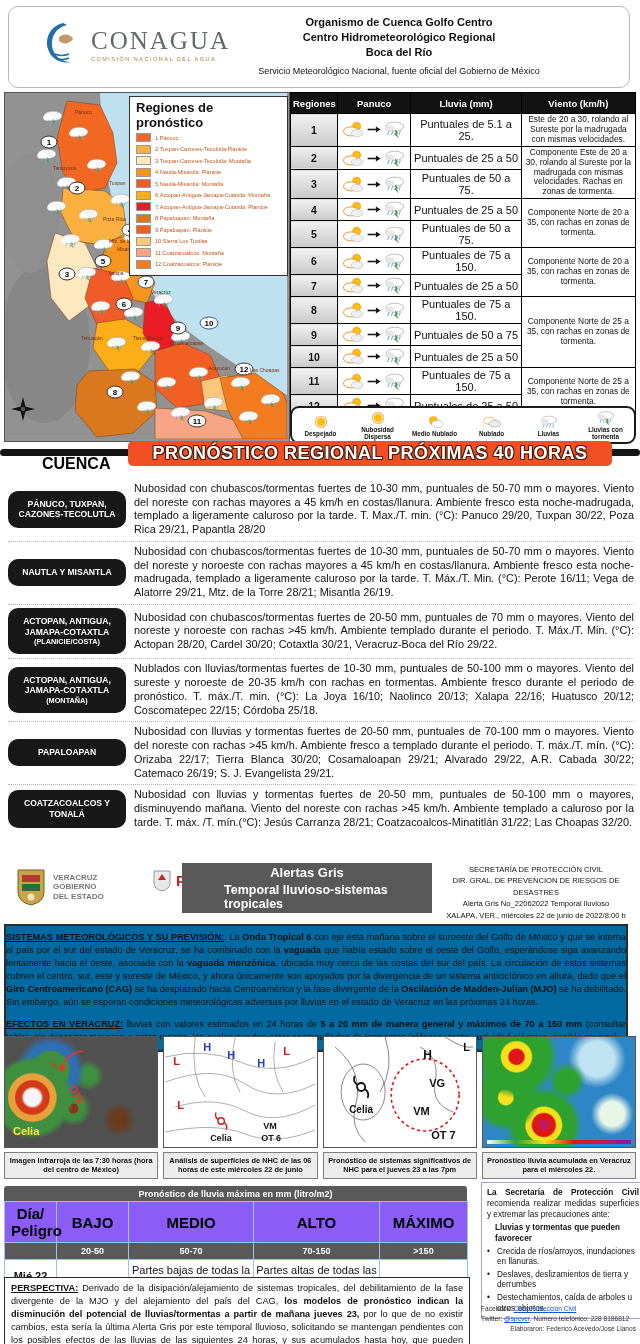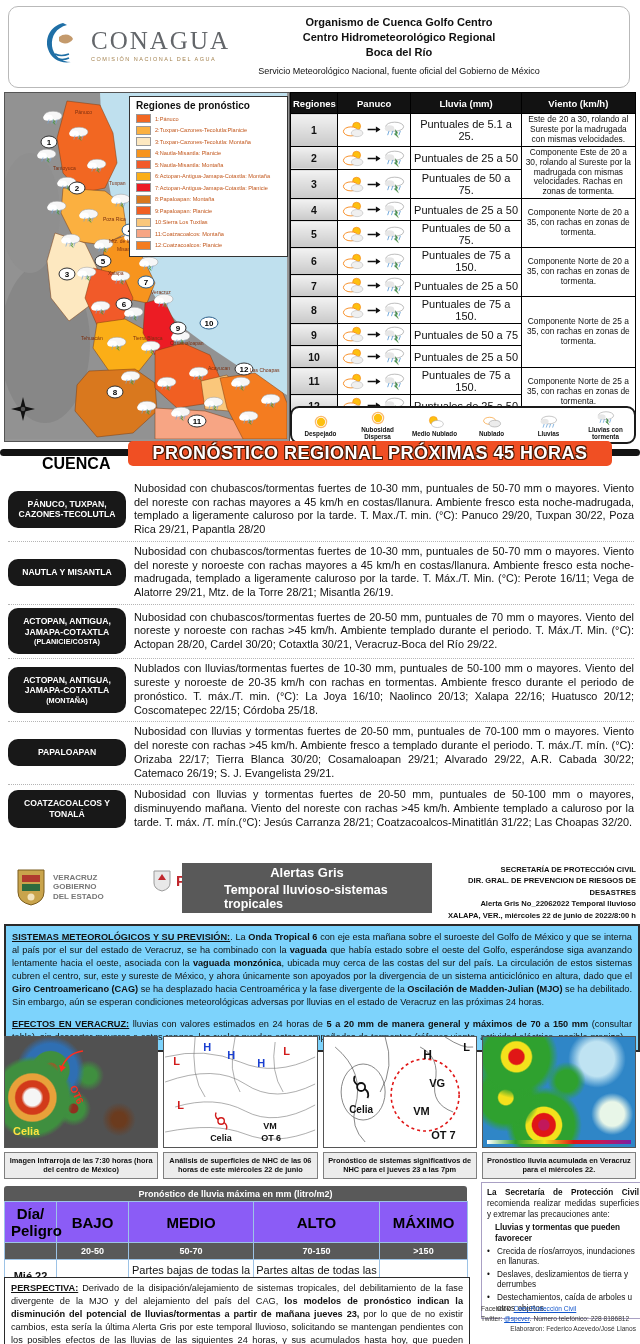--- a/index.html
+++ b/index.html
@@ -12,21 +12,21 @@
   #conagua-text{margin-left:6px;}
   #conagua-name{font-size:25px;letter-spacing:2px;color:#63666a;font-weight:500;font-family:"Liberation Serif",serif;}
   #conagua-sub{font-size:5.5px;letter-spacing:1.5px;color:#a3814e;margin-top:1px;}
   #header-center{position:absolute;left:220px;top:8px;width:340px;text-align:center;}
   .hc-b{font-weight:bold;font-size:11px;line-height:1.35;}
   .hc-s{font-size:9px;margin-top:6px;}
   
   #map-panel{position:absolute;left:4px;top:92px;width:284px;height:348px;border:1px solid #555;background:#969696;}
   #map-svg{position:absolute;left:0;top:0;}
   #map-legend{position:absolute;right:1px;top:3px;width:147px;background:#fff;border:1px solid #333;padding:3px 4px 4px 6px;}
-  #map-legend-title{font-weight:bold;font-size:10px;margin-bottom:3px;}
+  #map-legend-title{font-weight:bold;font-size:13px;margin-bottom:3px;}
   .lg-row{display:flex;align-items:center;margin:2.5px 0;}
   .lg-sw{width:13px;height:7px;margin-right:4px;flex:none;border:0.5px solid #999;}
   .lg-lb{font-size:5.6px;color:#c2571c;white-space:nowrap;}
   
   #table-panel{position:absolute;left:290px;top:92px;width:346px;}
   table.ftable{border-collapse:collapse;width:346px;table-layout:fixed;}
   .ftable th,.ftable td{border:1px solid #000;text-align:center;vertical-align:middle;padding:1px 2px;}
   .ftable th{background:#121212;color:#fff;font-size:9.5px;font-weight:bold;height:18px;}
   .col-reg{width:46px;}.col-sky{width:72px;}.col-rain{width:108px;}.col-wind{width:112px;}
   td.reg{background:linear-gradient(#f2f2f2,#c9c9c9);font-weight:bold;font-size:10.5px;}
@@ -53,23 +53,23 @@
   
   #alert-bar{position:absolute;left:4px;top:861px;width:632px;height:60px;}
   #gov-logo{position:absolute;left:10px;top:6px;display:flex;align-items:center;}
   #gov-text{margin-left:5px;font-size:8px;font-weight:bold;color:#777;line-height:1.15;}
   #pc-logo{position:absolute;left:148px;top:8px;display:flex;align-items:center;}
   #pc-abbr{font-size:15px;font-weight:bold;color:#c0272d;margin-left:4px;}
   #pc-sub{font-size:4.8px;color:#888;margin-left:3px;line-height:1.3;}
   #alert-title{position:absolute;left:178px;top:2px;width:250px;height:50px;background:#595959;color:#fff;display:flex;flex-direction:column;align-items:center;justify-content:center;}
   #alert-title .t1{font-weight:bold;font-size:13px;}
   #alert-title .t2{font-weight:bold;font-size:12.5px;margin-top:3px;margin-left:42px;}
-  #alert-right{position:absolute;right:0;top:3px;width:200px;text-align:right;font-size:7.6px;font-weight:bold;line-height:1.5;}
-  
-  #systems-box{position:absolute;left:4px;top:924px;width:620px;border:2px solid #2b2b2b;padding:5px 6px;background:#7dd3fc;}
+  #alert-right{position:absolute;right:0;top:3px;width:200px;text-align:center;font-size:7.6px;font-weight:normal;line-height:1.5;}
+  
+  #systems-box{position:absolute;left:4px;top:924px;width:620px;border:2px solid #2b2b2b;padding:5px 0;background:#0369a1;}
   .sys-p{font-size:9.2px;text-align:justify;line-height:1.42;}
   .sys-p + .sys-p{margin-top:9px;}
   
   #images-row{position:absolute;left:4px;top:1036px;width:632px;height:112px;display:flex;gap:5px;}
   .img-box{position:relative;flex:1;border:1px solid #555;overflow:hidden;}
   #img-sat{background:#4c4c4c;}
   .lab{position:absolute;font-weight:bold;}
   
   #captions-row{position:absolute;left:4px;top:1152px;width:632px;display:flex;gap:5px;}
   .cap{flex:1;border:1px solid #7f7f7f;background:#ececec;font-size:7.4px;font-weight:bold;text-align:center;padding:3px 4px;line-height:1.25;}
@@ -549,21 +549,21 @@
   <div class="sl-item">
       <svg width="22" height="16" viewBox="0 0 24 20">
         <use href="#sym-storm" width="24" height="20"></use>
       </svg>
       <span class="sl-lb">Lluvias con tormenta</span>
     </div>
 </div>
 
 <div id="banner-band"></div>
 <div id="regional-banner">
-  <span>PRONÓSTICO REGIONAL PRÓXIMAS 45 HORAS</span>
+  <span>PRONÓSTICO REGIONAL PRÓXIMAS 40 HORAS</span>
 </div>
 <div id="cuenca-title">CUENCA</div>
 
 <div id="basins">
   <div class="basin">
     <div class="b-label"><span>PÁNUCO, TUXPAN, CAZONES-TECOLUTLA</span><span class="b-sub"></span></div>
     <div class="b-text">Nubosidad con chubascos/tormentas fuertes de 10-30 mm, puntuales de 50-70 mm o mayores. Viento del noreste con rachas mayores a 45 km/h en costas/llanura. Ambiente fresco esta noche-madrugada, templado a ligeramente caluroso por la tarde. T. Max./T. min. (°C): Panuco 29/20, Tuxpan 30/22, Poza Rica 29/21, Papantla 28/20</div>
   </div>
   <div class="basin">
     <div class="b-label"><span>NAUTLA Y MISANTLA</span><span class="b-sub"></span></div>

